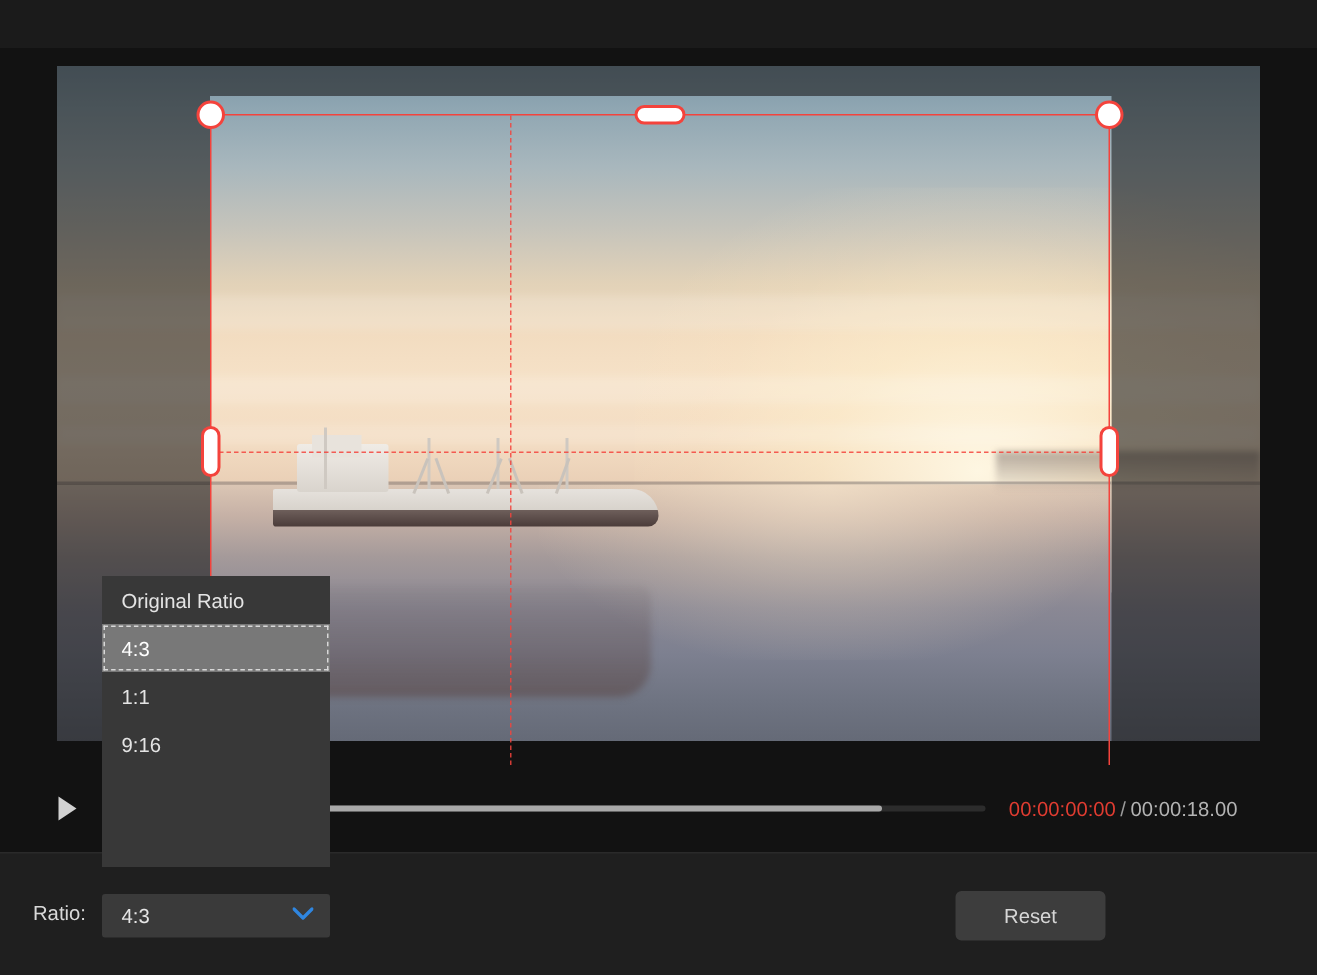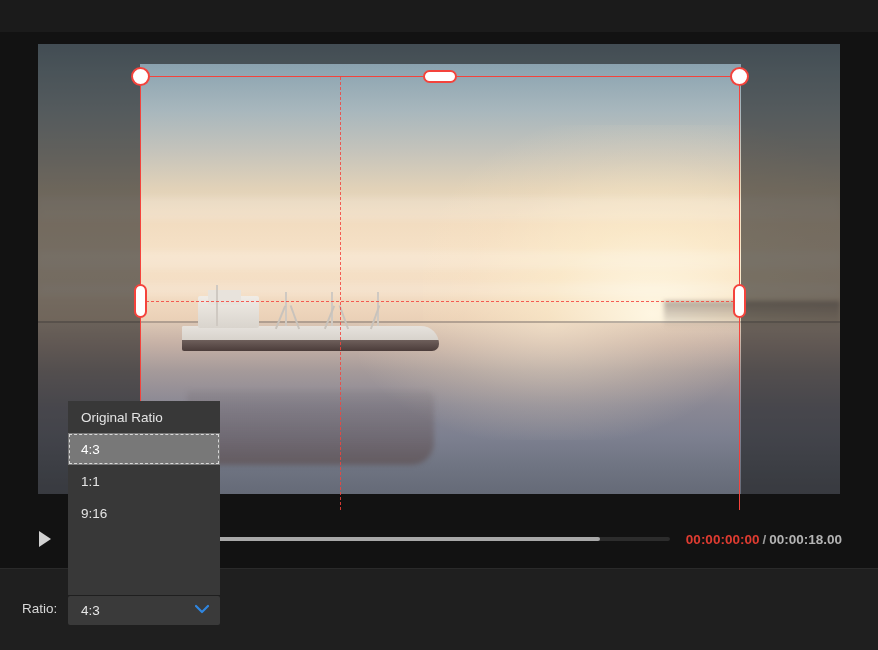--- a/index.html
+++ b/index.html
@@ -242,25 +242,24 @@
     cursor: pointer;
   }
   #progress-fill {
     position: absolute; left: 0; top: 0;
     height: 4px; width: 88%;
     background: #a8a8a8;
     border-radius: 2px;
   }
   #time-display {
     flex: 0 0 auto;
-    margin-right: 36px;
+    margin-right: 53px;
     font-size: 13.5px;
     color: #b4b4b4;
     white-space: nowrap;
-    font-weight: bold;
   }
   #time-current { color: #e03c31; }
   #time-sep { color: #9a9a9a; padding: 0 3px; }
 
   
   #bottombar {
     position: absolute; left: 0; top: 568px;
     width: 878px; height: 82px;
     background: #1f1f1f;
     border-top: 1px solid #2a2a2a;
@@ -302,21 +301,21 @@
     background: #d8403c;
     border: none; border-radius: 4px;
     color: #fff; font-size: 13.5px;
     font-family: "Liberation Sans", sans-serif;
     cursor: pointer;
   }
 
   
   #ratio-dropdown {
     position: absolute;
-    left: 68px; top: 401px;
+    left: 68px; top: 384px;
     width: 152px; height: 194px;
     background: #383838;
     z-index: 40;
     padding: 0;
     text-align: center;
   }
   .dd-item {
     height: 32px;
     display: flex; align-items: center;
     padding-left: 13px;
@@ -426,20 +425,21 @@
   </div>
 
   <div id="bottombar">
     <div id="ratio-label">Ratio:</div>
     <div id="ratio-select">
       <span id="ratio-value">4:3</span>
       <svg id="ratio-chevron" width="14" height="10" viewBox="0 0 14 10">
         <path d="M1 2 L7 8 L13 2" stroke="#2f86e0" stroke-width="2.2" fill="none" stroke-linecap="round" stroke-linejoin="round"></path>
       </svg>
     </div>
+    <button id="reset-btn">Reset</button>
   </div>
 
   <div id="ratio-dropdown">
       <div class="dd-item">Original Ratio</div>
       <div class="dd-item selected">4:3</div>
       <div class="dd-item">1:1</div>
       <div class="dd-item">9:16</div>
     </div>
 
 </div>

